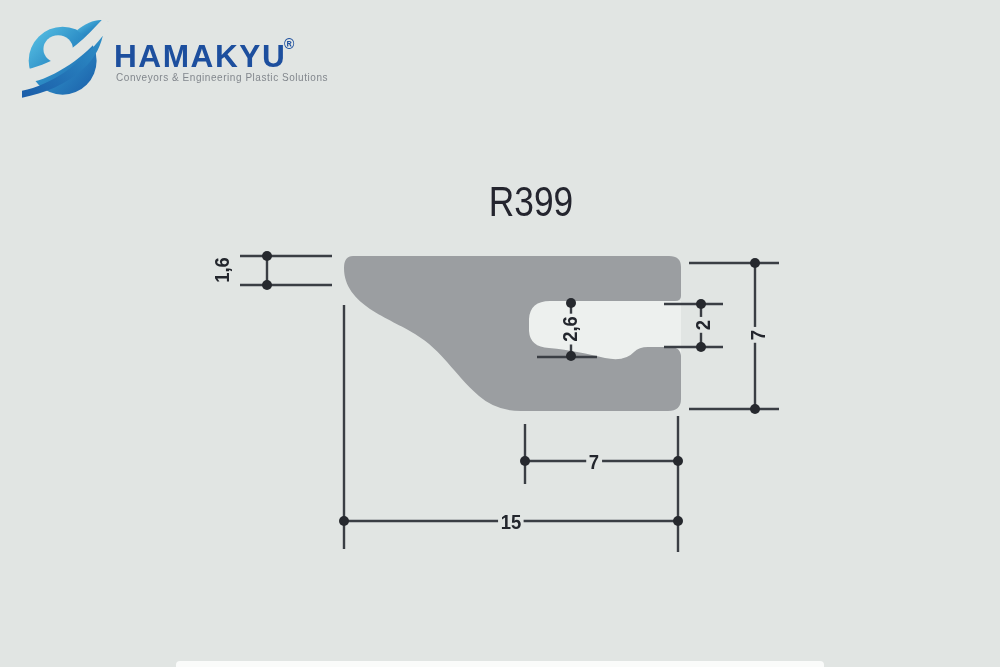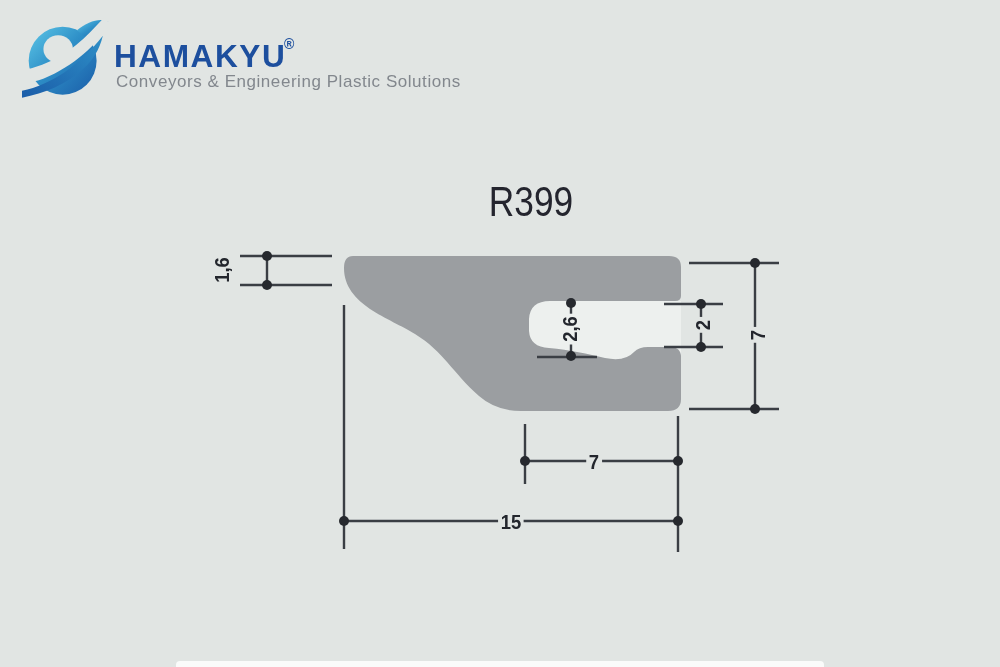--- a/index.html
+++ b/index.html
@@ -19,21 +19,21 @@
     font-size:31px;font-weight:bold;letter-spacing:1.5px;
     color:var(--logo-navy,#1d4f9e);
     display:inline-block;transform:scaleX(1.02);transform-origin:left;
   }
   .reg{
     font-size:14px;font-weight:bold;color:var(--logo-navy,#1d4f9e);
     vertical-align:18px;margin-left:1px;
   }
   .tagline{
     position:absolute;left:94px;top:60px;white-space:nowrap;
-    font-size:17px;letter-spacing:0.55px;color:var(--tagline-gray,#82878d);
+    font-size:10px;letter-spacing:0.55px;color:var(--tagline-gray,#82878d);
   }
 
   
   .title{
     position:absolute;left:531px;top:201px;
     transform:translate(-50%,-50%) scaleX(0.82);
     font-size:43px;font-weight:400;letter-spacing:0px;
     color:var(--title,#24252e);white-space:nowrap;
   }
 

